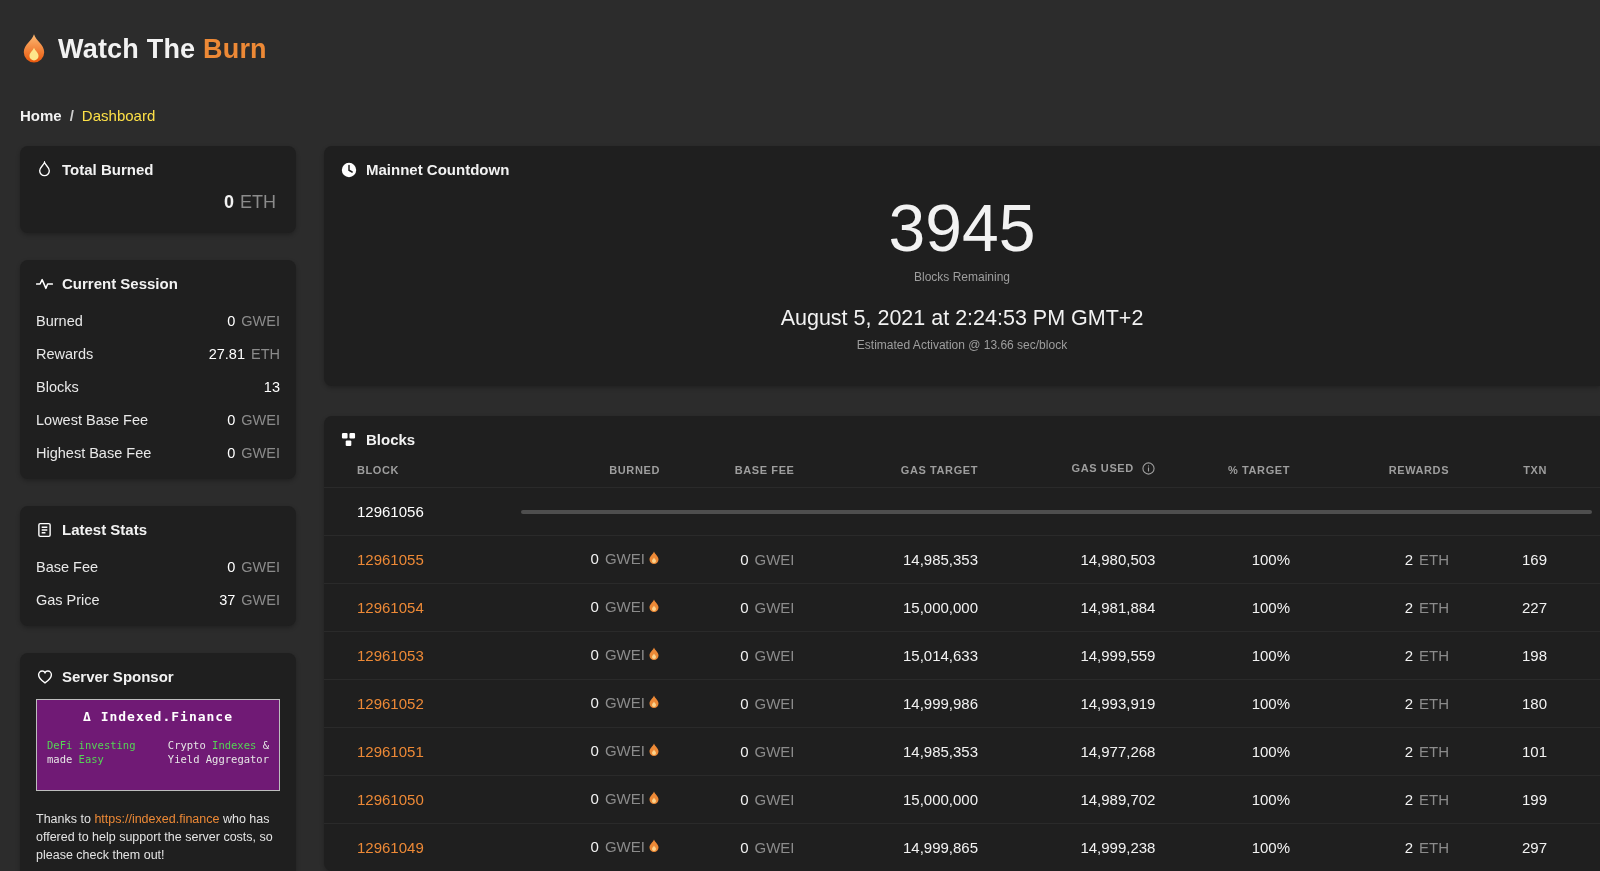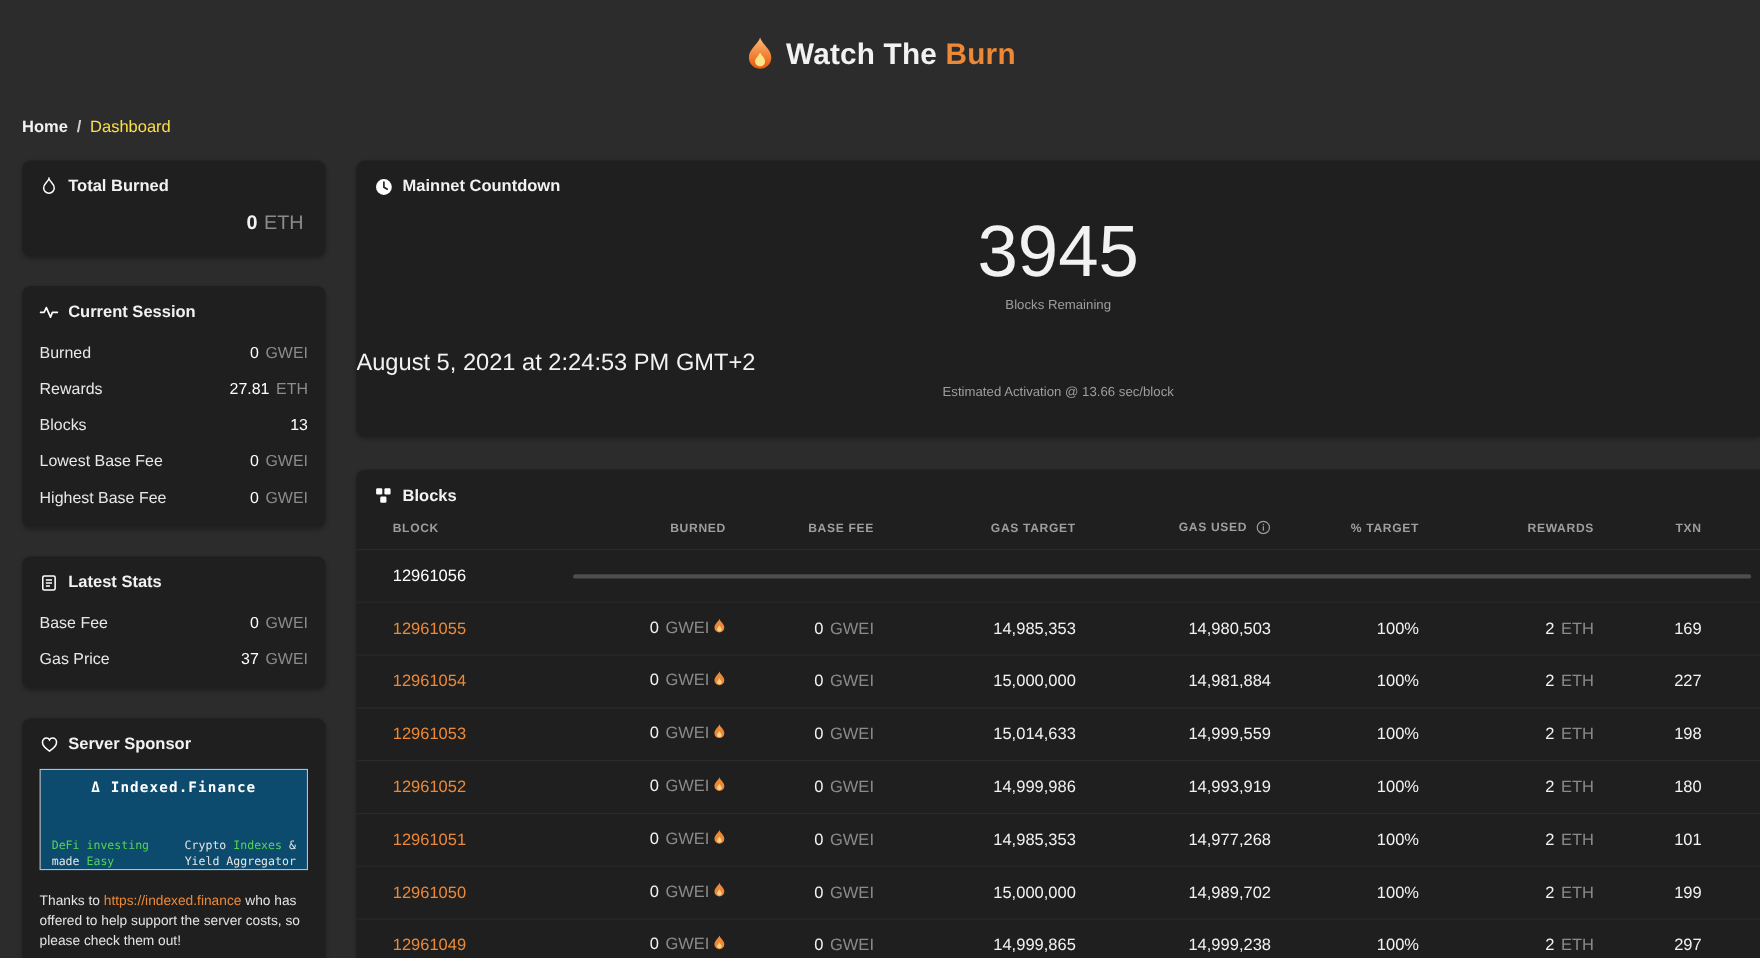--- a/index.html
+++ b/index.html
@@ -14,21 +14,21 @@
   *{box-sizing:border-box;}
   html,body{margin:0;padding:0;}
   body{
     width:1600px;height:871px;overflow:hidden;
     background:var(--bg);color:var(--text);
     font-family:"Liberation Sans", sans-serif;
   }
   a{color:inherit;text-decoration:none;}
 
   
-  .app-header{display:flex;align-items:center;gap:10px;padding:16px 20px 6px;justify-content:center;}
+  .app-header{display:flex;align-items:center;gap:10px;padding:16px 20px 6px;}
   .app-title{font-size:27px;font-weight:700;letter-spacing:.2px;}
   .app-title .accent{color:var(--accent);}
   .breadcrumb{display:flex;align-items:center;gap:8px;padding:18px 20px 22px;font-size:15px;}
   .breadcrumb .home{font-weight:700;}
   .breadcrumb .sep{color:#cfcfcf;font-weight:700;}
   .breadcrumb .current{color:#fde047;font-weight:400;}
 
   
   .layout{display:flex;align-items:flex-start;gap:28px;padding-left:20px;}
   .sidebar{width:276px;flex-shrink:0;}
@@ -49,38 +49,38 @@
   .kv-label{color:#e8e8e8;}
   .kv-value .val{color:#fff;}
   .unit{color:var(--unit);margin-left:6px;}
   .unit:empty{margin-left:0;}
 
   .big-value{text-align:right;padding:2px 20px 20px;font-size:18px;font-weight:600;}
   .big-value .unit{font-weight:500;}
 
   
   .sponsor-banner{
-    margin:2px 16px 10px;height:92px;background:#0c4a6e;border:1px solid #bdbdbd;
+    margin:2px 16px 10px;height:92px;background:#701a75;border:1px solid #bdbdbd;
     display:flex;flex-direction:column;justify-content:space-between;
-    padding:9px 10px 0;font-family:"DejaVu Sans Mono", monospace;font-size:10.5px;
+    padding:9px 10px 24px;font-family:"DejaVu Sans Mono", monospace;font-size:10.5px;
     cursor:pointer;
   }
   .sponsor-banner .brand-line{text-align:center;color:#fff;font-size:13px;font-weight:700;letter-spacing:1px;}
   .sponsor-banner .banner-bottom{display:flex;justify-content:space-between;line-height:1.35;}
   .sponsor-banner .left{color:#55d455;text-align:left;}
   .sponsor-banner .left .plain{color:#e6e6e6;}
   .sponsor-banner .right{color:#e6e6e6;text-align:right;}
   .sponsor-banner .right .green{color:#55d455;}
   .sponsor-note{padding:6px 16px 16px;font-size:12.5px;line-height:1.45;color:#e3e3e3;}
   .sponsor-note a{color:var(--accent);}
 
   
   .cd-value{text-align:center;font-size:66px;font-weight:500;line-height:1.05;margin-top:4px;}
   .cd-caption{text-align:center;color:var(--muted);font-size:12px;margin-top:7px;}
-  .cd-date{font-size:21.5px;font-weight:400;margin-top:33px;}
+  .cd-date{text-align:center;font-size:21.5px;font-weight:400;margin-top:22px;}
   .cd-sub{text-align:center;color:var(--muted);font-size:12px;margin:7px 0 34px;}
 
   
   .tgrid{
     display:grid;
     grid-template-columns:150px 1.25fr 1.1fr 1.5fr 1.45fr 1.1fr 1.3fr .8fr;
     align-items:center;
     padding:0 53px 0 33px;
   }
   .thead{padding-top:2px;padding-bottom:10px;}

